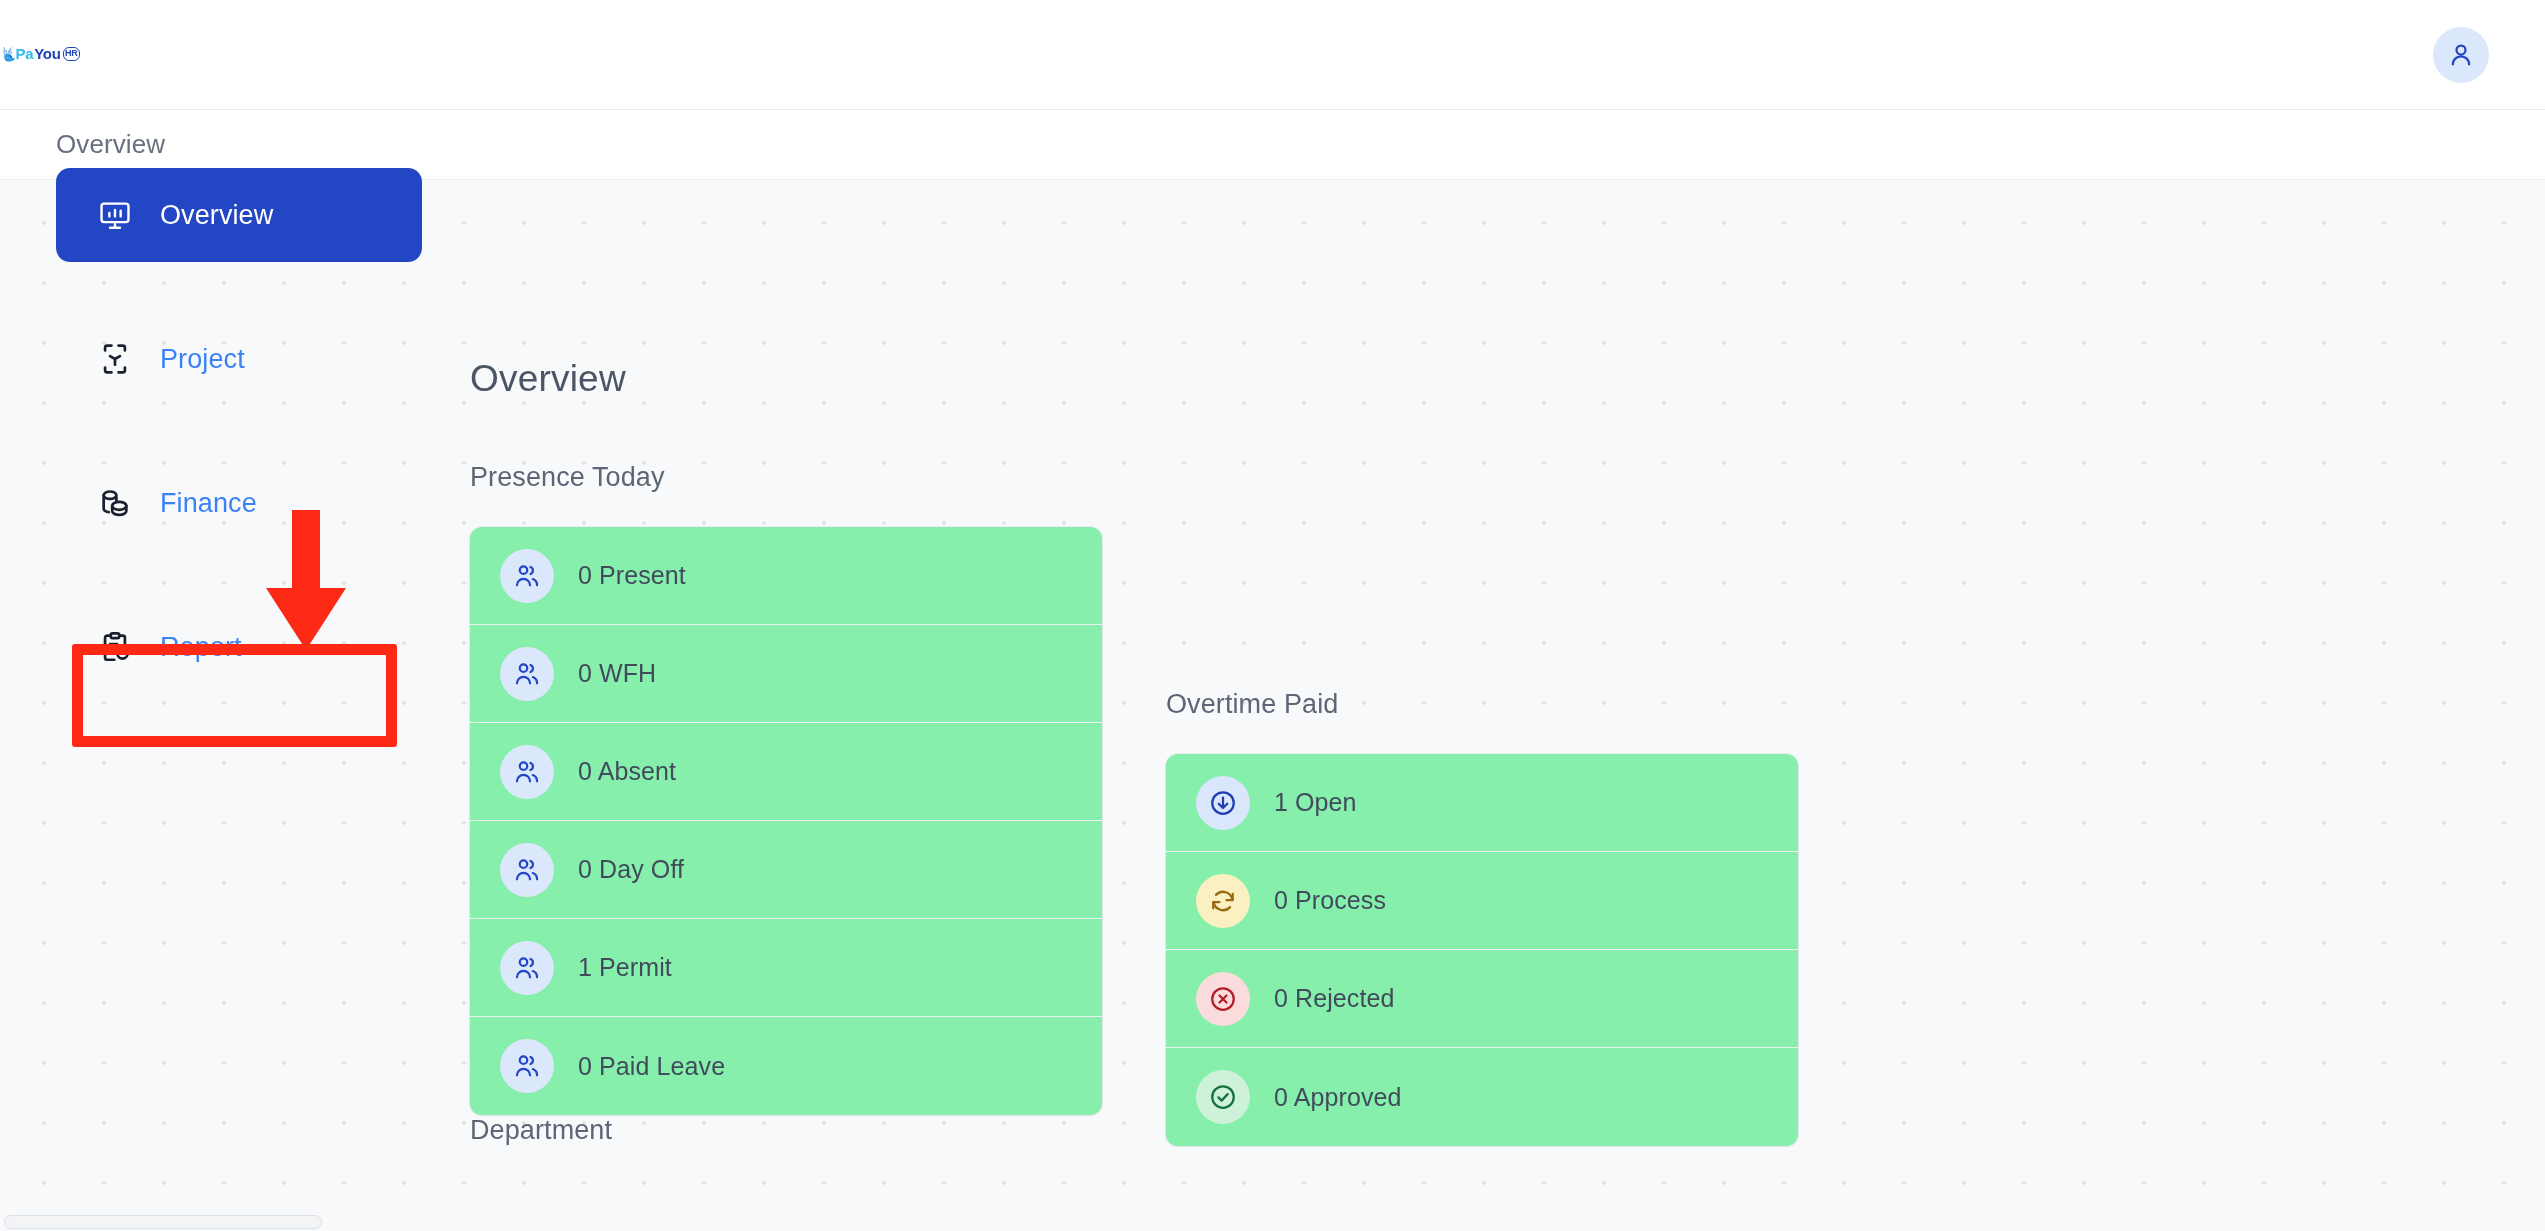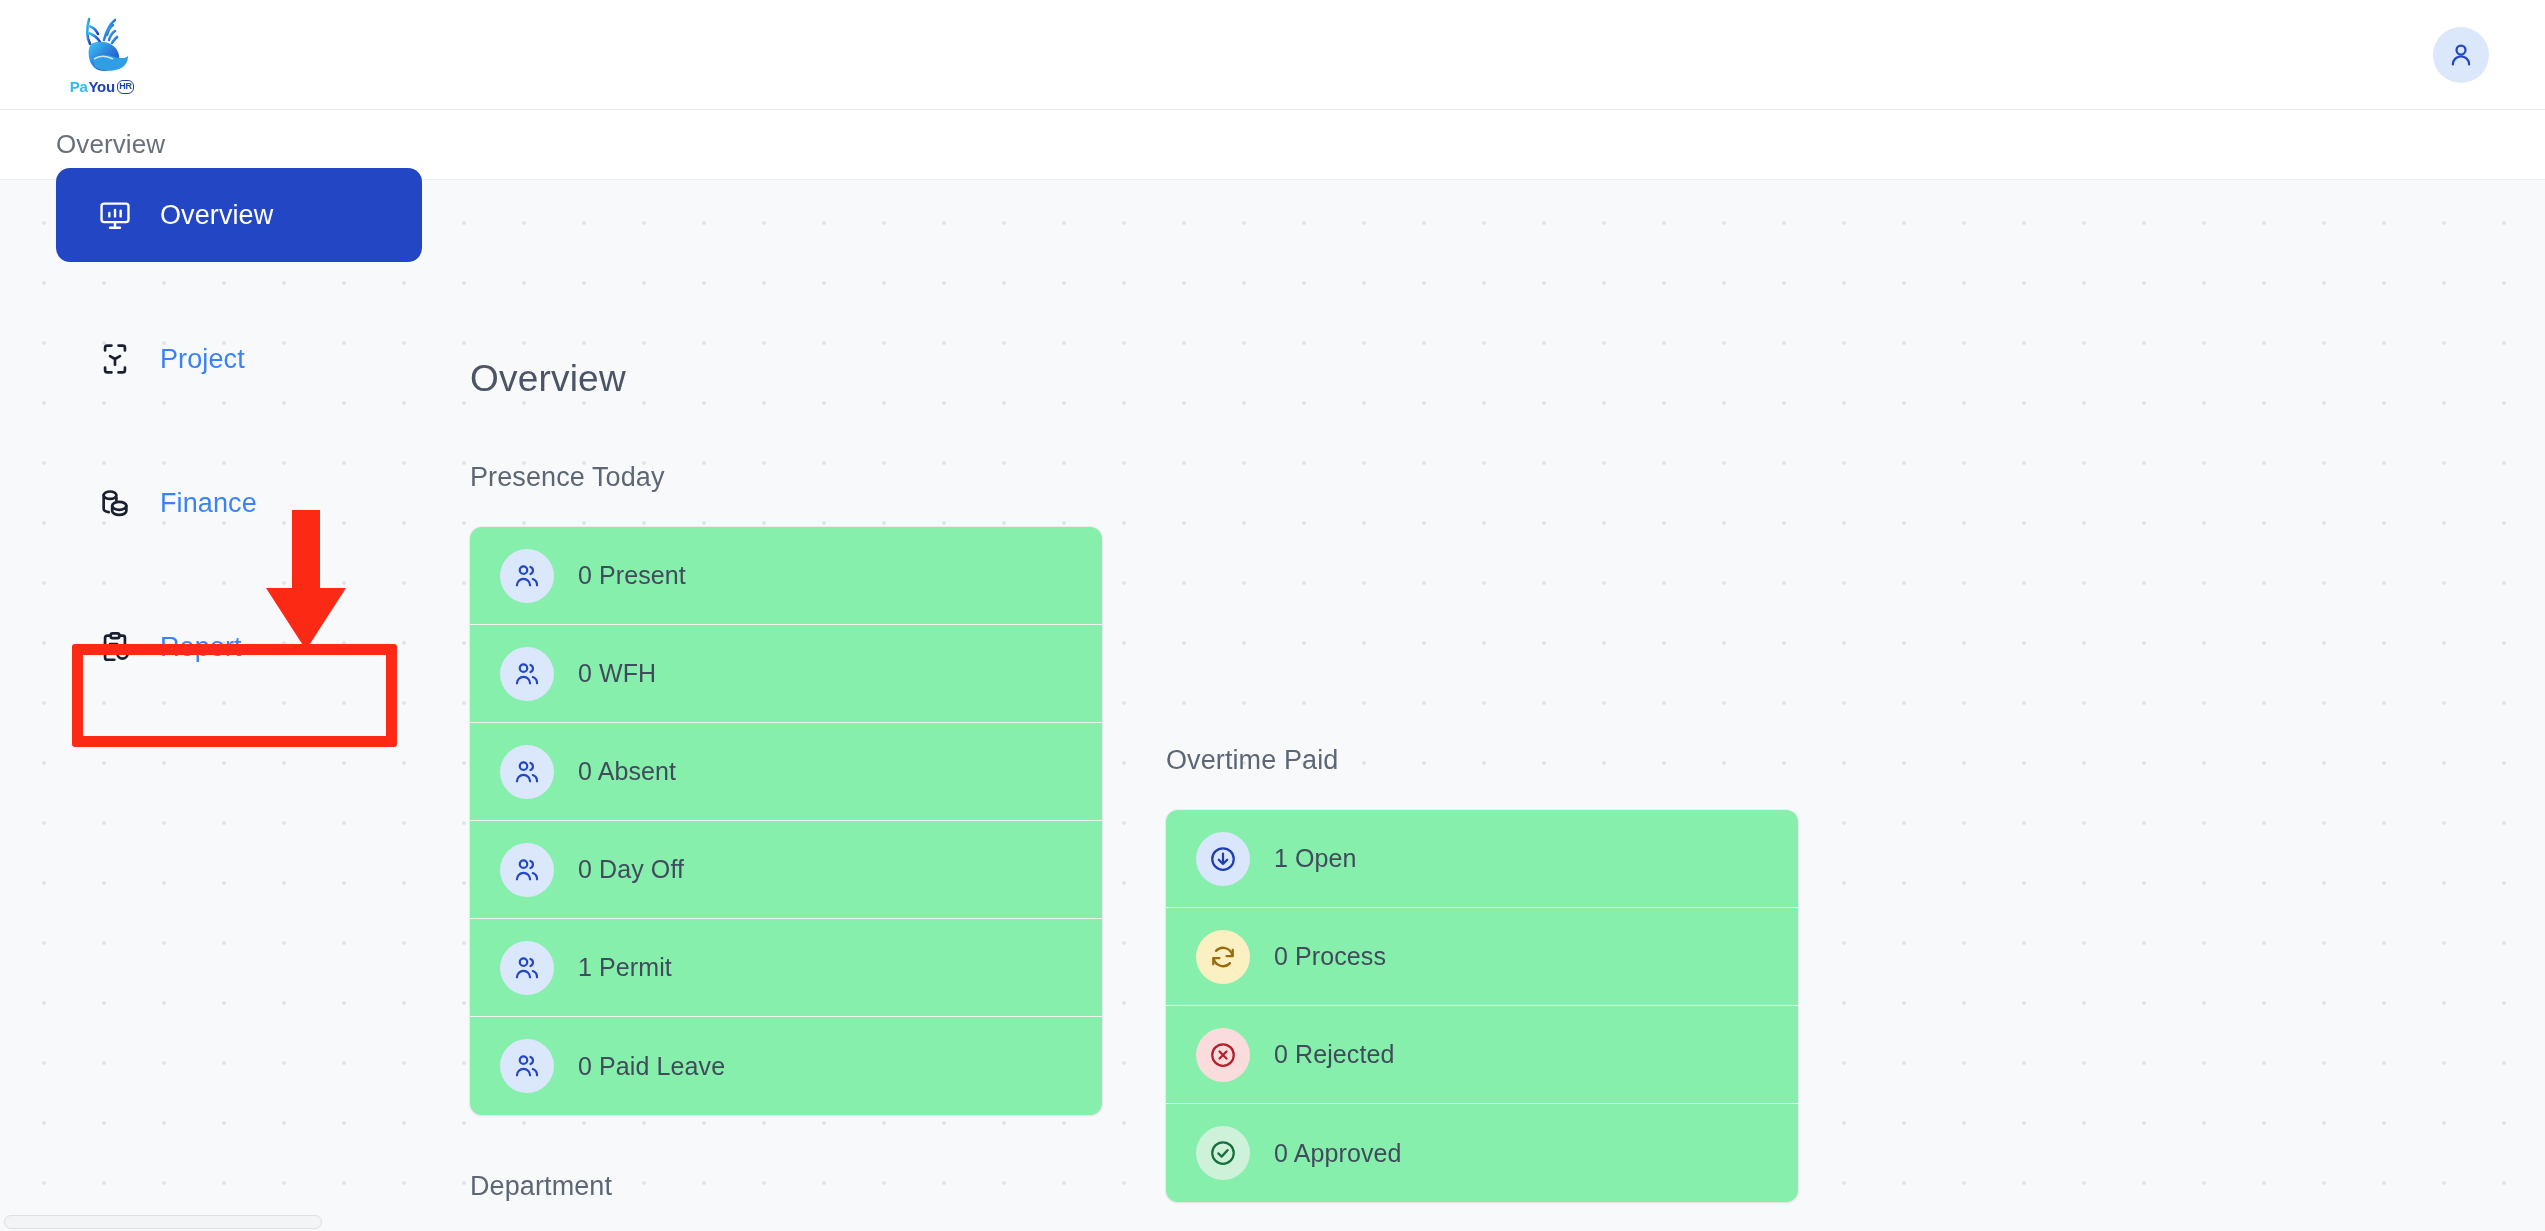--- a/index.html
+++ b/index.html
@@ -11,22 +11,22 @@
   }
   #app { position: relative; width: 2545px; height: 1231px; }
 
   
   .topbar {
     position: absolute; left: 0; top: 0; width: 2545px; height: 110px;
     background: #ffffff; border-bottom: 1px solid #e9ecef;
     display: flex; align-items: center; justify-content: space-between;
   }
   .logo-wrap {
-    display: flex; flex-direction: column; align-items: center;
-    margin-left: 62px; width: 80px;
+    display: flex; flex-direction: row; align-items: center;
+    width: 80px;
   }
   .logo-deer { width: 58px; height: 66px; display:block; }
   .logo-text {
     display: flex; align-items: center; gap: 1px;
     font-size: 15px; font-weight: bold; letter-spacing: -0.3px;
     margin-top: -2px;
   }
   .logo-pa { color: #33bbf0; }
   .logo-you { color: #1f43b5; }
   .logo-hr {
@@ -103,21 +103,21 @@
   .card-row:last-child { border-bottom: none; }
   .row-ico-circle {
     width: 54px; height: 54px; border-radius: 50%;
     display: flex; align-items: center; justify-content: center;
     flex: 0 0 54px;
   }
   .row-label {
     font-size: 25px; color: #414b5c; letter-spacing: 0.1px;
   }
   .dept-title {
-    font-size: 27px; color: #5d6675; margin-top: 56px; letter-spacing: 0.1px;
+    font-size: 27px; color: #5d6675; letter-spacing: 0.1px;
   }
 
   
   .hl-box {
     position: absolute; left: 72px; top: 644px;
     width: 325px; height: 103px;
     border: 11px solid #fc2a15; border-radius: 3px;
     pointer-events: none; z-index: 30;
   }
   .hl-arrow { position: absolute; left: 248px; top: 510px; z-index: 29; pointer-events:none; }

